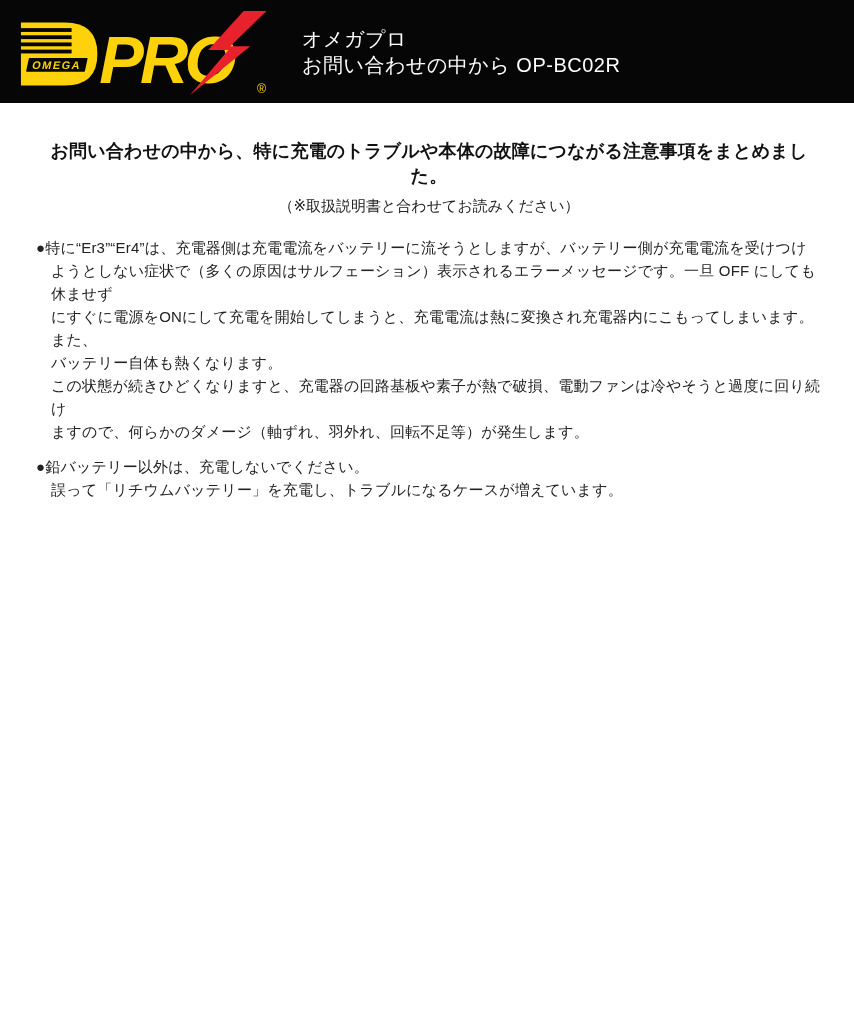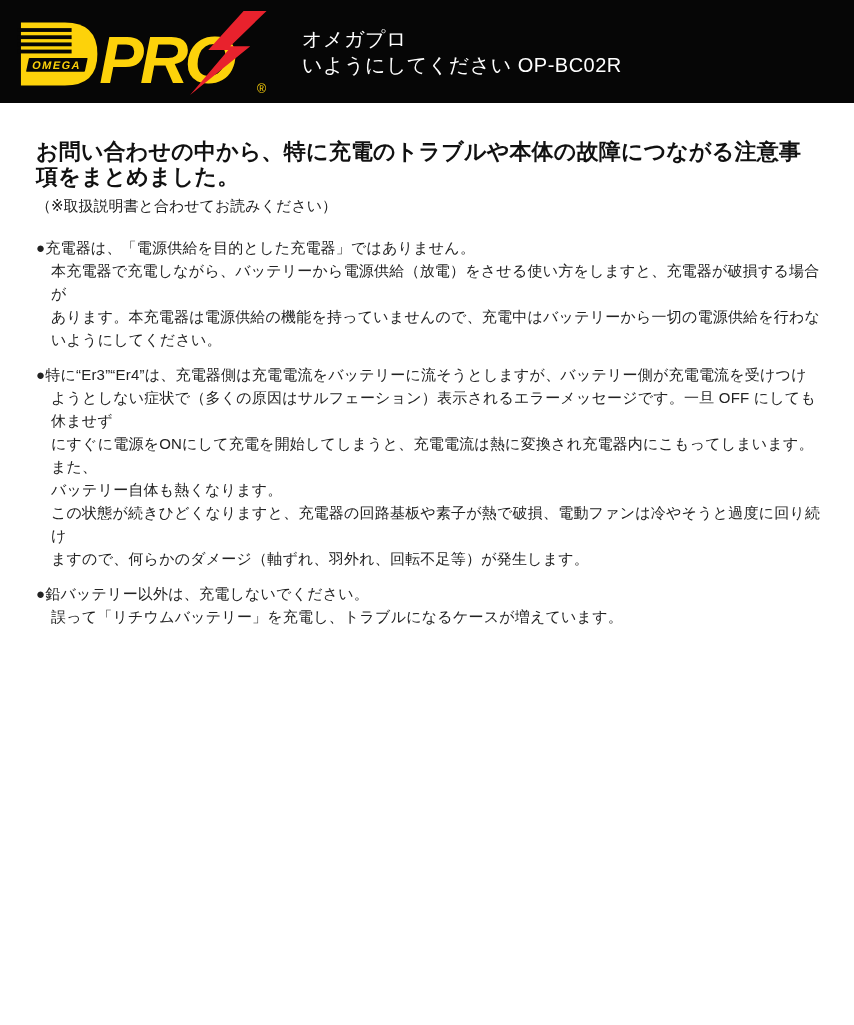--- a/index.html
+++ b/index.html
@@ -31,30 +31,32 @@
     color: #ffffff;
     font-size: 20px;
     line-height: 26px;
     letter-spacing: 0.5px;
   }
   .content {
     padding: 36px 32px 0 36px;
   }
   .headline {
     margin: 0 0 6px 0;
-    font-size: 22px;
+    font-size: 18px;
     font-weight: bold;
     color: #111111;
     line-height: 25px;
     letter-spacing: 0.2px;
+    text-align: center;
   }
   .subline {
     margin: 0 0 20px 0;
     font-size: 15px;
     line-height: 21px;
+    text-align: center;
   }
   .notice {
     margin: 0 0 12px 0;
     font-size: 15px;
     line-height: 23px;
     padding-left: 15px;
     text-indent: -15px;
     letter-spacing: 0.2px;
   }
   .notice .marker {
@@ -84,27 +86,26 @@
 
       <text x="86" y="77" font-family="Liberation Sans, DejaVu Sans, sans-serif" font-size="70" font-weight="bold" font-style="italic" letter-spacing="-4" fill="#fdd20a">PRO</text>
 
       <polygon points="237,2 200,43 221,43 181,90 244,39 223,39 261,2" fill="#e8222d"></polygon>
 
       <text x="251" y="88" font-size="13" fill="#fdd20a" font-family="Liberation Sans, DejaVu Sans, sans-serif">®</text>
     </svg>
 
     <div class="titles">
       <div>オメガプロ</div>
-      <div>いようにしてください OP-BC02R</div>
+      <div>お問い合わせの中から OP-BC02R</div>
     </div>
   </header>
 
   <main class="content">
     <p class="headline">お問い合わせの中から、特に充電のトラブルや本体の故障につながる注意事項をまとめました。</p>
     <p class="subline">（※取扱説明書と合わせてお読みください）</p>
     <div id="notices">
-        <p class="notice"><span class="marker">●</span>充電器は、「電源供給を目的とした充電器」ではありません。<br>本充電器で充電しながら、バッテリーから電源供給（放電）をさせる使い方をしますと、充電器が破損する場合が<br>あります。本充電器は電源供給の機能を持っていませんので、充電中はバッテリーから一切の電源供給を行わな<br>いようにしてください。</p>
         <p class="notice"><span class="marker">●</span>特に“Er3”“Er4”は、充電器側は充電電流をバッテリーに流そうとしますが、バッテリー側が充電電流を受けつけ<br>ようとしない症状で（多くの原因はサルフェーション）表示されるエラーメッセージです。一旦 OFF にしても休ませず<br>にすぐに電源をONにして充電を開始してしまうと、充電電流は熱に変換され充電器内にこもってしまいます。また、<br>バッテリー自体も熱くなります。<br>この状態が続きひどくなりますと、充電器の回路基板や素子が熱で破損、電動ファンは冷やそうと過度に回り続け<br>ますので、何らかのダメージ（軸ずれ、羽外れ、回転不足等）が発生します。</p>
         <p class="notice"><span class="marker">●</span>鉛バッテリー以外は、充電しないでください。<br>誤って「リチウムバッテリー」を充電し、トラブルになるケースが増えています。</p>
       </div>
   </main>
 
 </div>
 
 </body></html>

